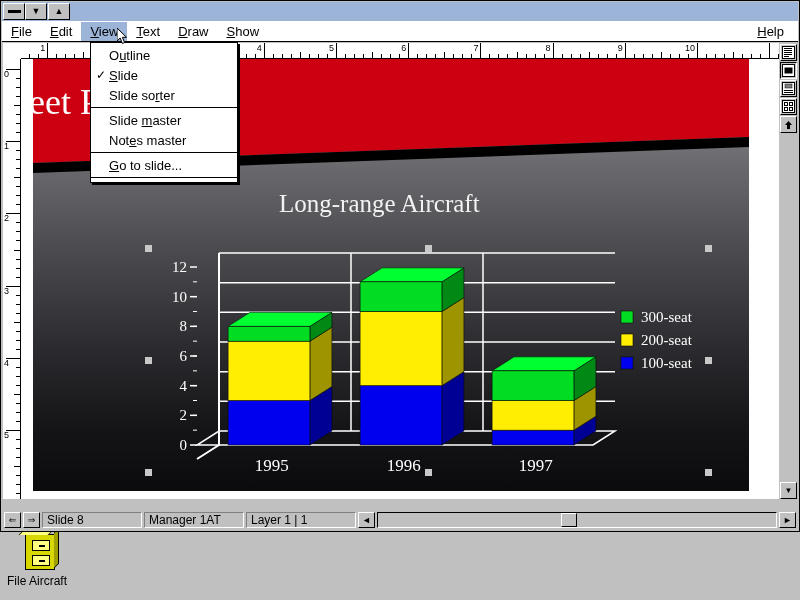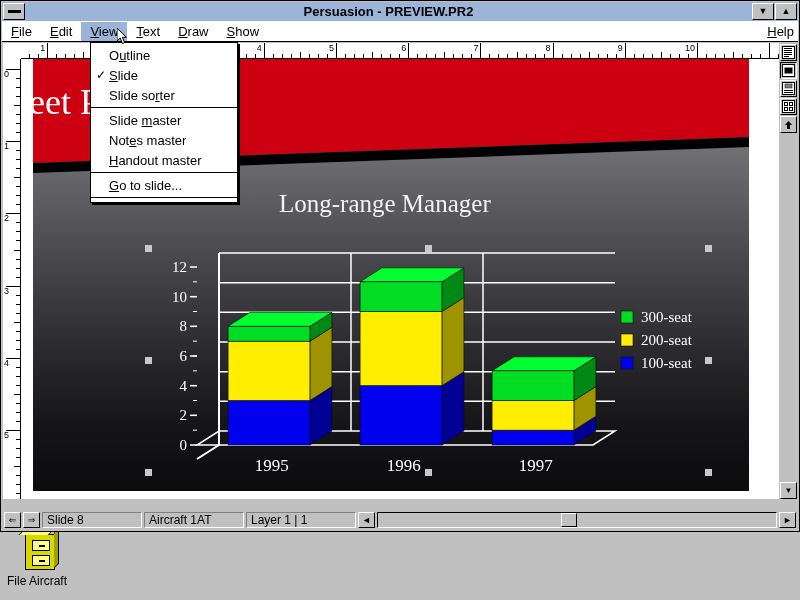--- a/index.html
+++ b/index.html
@@ -57,21 +57,21 @@
           display:flex; align-items:center; justify-content:center;
           font-size:9px; line-height:1; color:#000; }
 
   
   #menubar { position:absolute; left:1px; top:20px; right:1px; height:21px;
              background:#fff; border-bottom:1px solid #000;
              display:flex; align-items:center; }
   .mitem { padding:2px 9px; font-size:13px; color:#000; cursor:default; }
   .mitem.sel { background:#9cb4d8; }
   .mitem u { text-decoration:underline; }
-  #menu-help { margin-left:auto; padding-right:4px; }
+  #menu-help { margin-left:auto; padding-right:14px; }
 
   
   #hruler { position:absolute; left:20px; top:42px; width:760px; height:16px;
             background:#fff; border-bottom:1px solid #000; overflow:hidden; }
   #vruler { position:absolute; left:2px; top:58px; width:18px; height:440px;
             background:#fff; border-right:1px solid #000; overflow:hidden; }
   #corner { position:absolute; left:2px; top:42px; width:18px; height:16px;
             background:#fff; }
   .tick { position:absolute; background:#000; }
   .rnum { position:absolute; font-size:9px; font-family:"Liberation Sans",sans-serif;
@@ -152,21 +152,20 @@
     </div>
     <div id="fm-label">File Aircraft</div>
   </div>
 
   <div id="app">
 
     <div id="titlebar">
       <div id="sysmenu">
           <i></i>
         </div>
-      <div id="title-text">Persuasion - PREVIEW.PR2</div>
       <div class="tbtn">▼</div>
       <div class="tbtn">▲</div>
     </div>
 
     <div id="menubar">
       <div class="mitem"><u>F</u>ile</div>
       <div class="mitem"><u>E</u>dit</div>
       <div class="mitem sel"><u>V</u>iew</div>
       <div class="mitem"><u>T</u>ext</div>
       <div class="mitem"><u>D</u>raw</div>
@@ -334,21 +333,21 @@
 
           <svg id="banner" viewBox="0 0 716 120" preserveAspectRatio="none">
             <polygon points="0,0 716,0 716,78 0,104" fill="#cc0011"></polygon>
             <polygon points="0,104 716,78 716,88 0,114" fill="#000000"></polygon>
           </svg>
           <div style="position:absolute;left:0;top:22px;width:716px;height:60px;
                       color:#fff;font-family:'Liberation Serif',serif;font-size:36px;
                       padding-left:0px;">
             <span style="position:absolute;left:-4px;top:0;white-space:nowrap;">eet Purchases</span>
           </div>
-          <div id="subtitle">Long-range Manager</div>
+          <div id="subtitle">Long-range Aircraft</div>
 
           <div id="chart"><svg viewBox="0 0 560 222" width="560" height="222">
                 <polyline points="68,4 68,196 46,210" fill="none" stroke="#ffffff" stroke-width="2"></polyline>
                 <line x1="68" y1="152.33333333333334" x2="464" y2="152.33333333333334" stroke="#ffffff" stroke-width="1.5"></line>
                 <line x1="68" y1="122.66666666666669" x2="464" y2="122.66666666666669" stroke="#ffffff" stroke-width="1.5"></line>
                 <line x1="68" y1="93" x2="464" y2="93" stroke="#ffffff" stroke-width="1.5"></line>
                 <line x1="68" y1="63.33333333333334" x2="464" y2="63.33333333333334" stroke="#ffffff" stroke-width="1.5"></line>
                 <line x1="68" y1="33.66666666666666" x2="464" y2="33.66666666666666" stroke="#ffffff" stroke-width="1.5"></line>
                 <line x1="68" y1="4" x2="464" y2="4" stroke="#ffffff" stroke-width="1.5"></line>
                 <line x1="200" y1="4" x2="200" y2="182" stroke="#ffffff" stroke-width="1.5"></line>
@@ -472,21 +471,21 @@
     <div id="vscroll">
       <div style="position:absolute;bottom:0;left:0;">
         <div class="sb-arrow">▼</div>
       </div>
     </div>
 
     <div id="statusbar">
       <div class="sarrow">⇐</div>
       <div class="sarrow">⇒</div>
       <div class="sfield" style="width:100px">Slide 8</div>
-      <div class="sfield" style="width:100px">Aircraft 1AT</div>
+      <div class="sfield" style="width:100px">Manager 1AT</div>
       <div class="sfield" style="width:110px">Layer 1  |  1</div>
       <div class="sarrow">◄</div>
       <div class="in" style="flex:1;height:16px;background:#c0c0c0;position:relative">
         <div class="out" style="position:absolute;left:46%;top:0;width:16px;height:14px;background:#c0c0c0"></div>
       </div>
       <div class="sarrow">►</div>
     </div>
 
     <div id="dropdown">
         <div class="ditem">
@@ -499,23 +498,20 @@
         <div class="ditem">
           <span>Slide so<u>r</u>ter</span>
         </div>
         <div class="dsep"></div>
         <div class="ditem">
           <span>Slide <u>m</u>aster</span>
         </div>
         <div class="ditem">
           <span>Not<u>e</u>s master</span>
         </div>
-        <div class="ditem">
-          <span><u>H</u>andout master</span>
-        </div>
         <div class="dsep"></div>
         <div class="ditem">
           <span><u>G</u>o to slide...</span>
         </div>
         <div class="dsep"></div>
       </div>
 
   </div>
 
   <svg id="cursor" viewBox="0 0 12 18">

